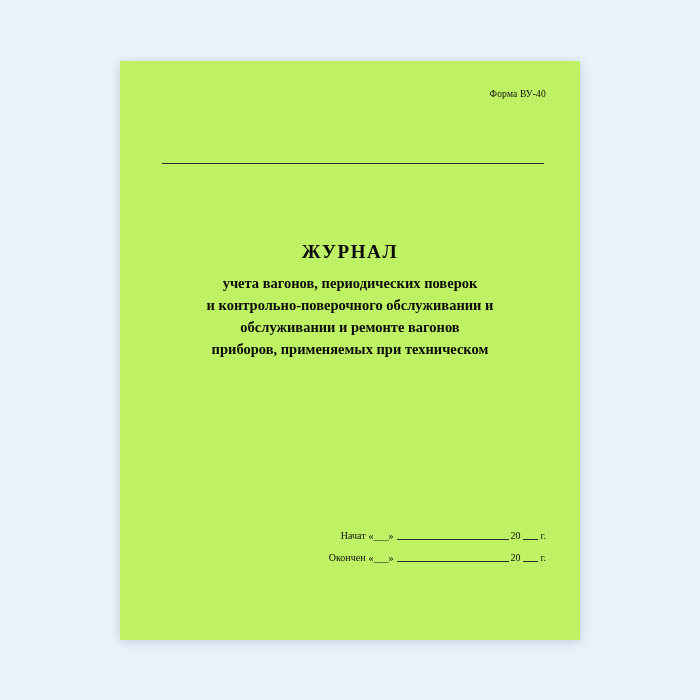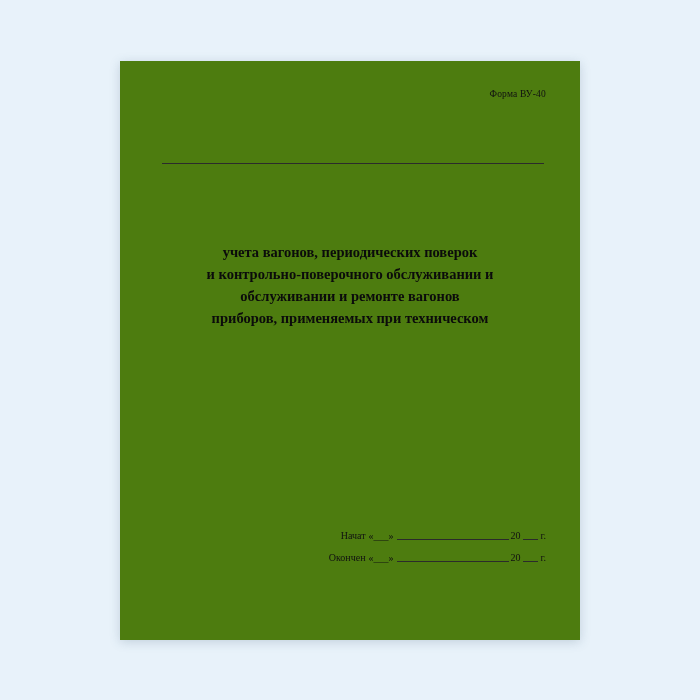--- a/index.html
+++ b/index.html
@@ -20,21 +20,21 @@
     width: 700px;
     height: 700px;
     display: flex;
     align-items: center;
     justify-content: center;
   }
   .page {
     position: relative;
     width: 460px;
     height: 579px;
-    background: #4d7c0f;
+    background: #bef264;
     box-shadow: 0 2px 10px rgba(60, 90, 120, 0.22);
     overflow: hidden;
     text-decoration: underline;
   }
   .form-code {
     position: absolute;
     top: 28px;
     right: 34px;
     font-size: 9.5px;
     color: #111;
@@ -126,20 +126,21 @@
 <div class="page-wrap">
   <div class="page">
 
     <div class="form-code">Форма ВУ-40</div>
 
     <div class="org-block">
       <div class="org-rule"></div>
     </div>
 
     <div class="title-block">
+      <div class="title-main">ЖУРНАЛ</div>
       <div class="title-sub">
         <span class="line">учета вагонов, периодических поверок</span>
         <span class="line">и контрольно-поверочного обслуживании и</span>
         <span class="line">обслуживании и ремонте вагонов</span>
         <span class="line">приборов, применяемых при техническом</span>
       </div>
     </div>
 
     <div class="footer-block">
       <div class="footer-row">

